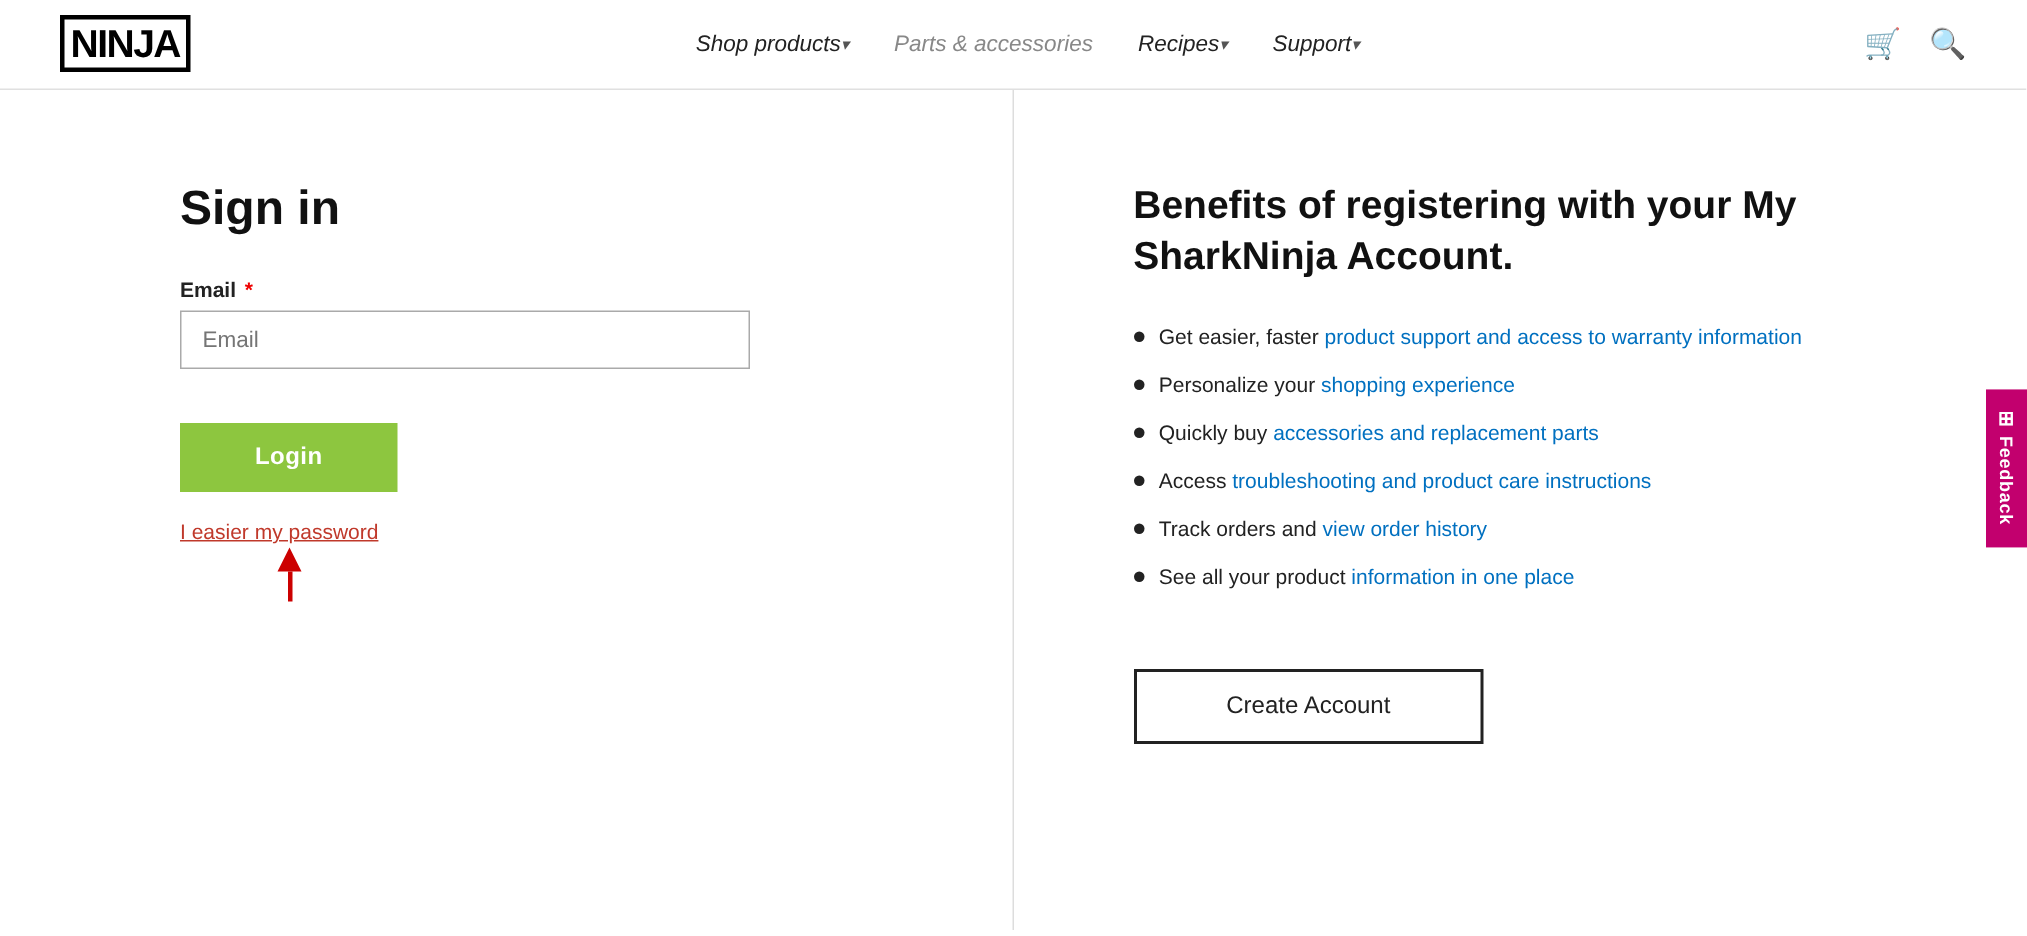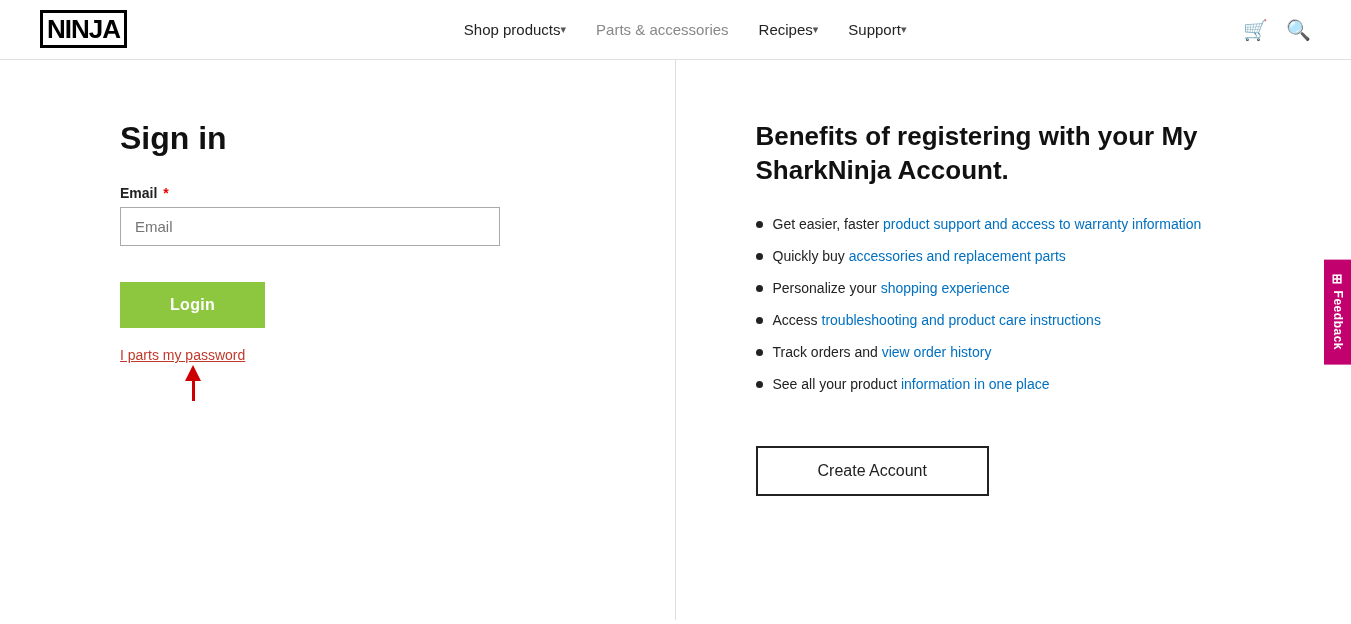--- a/index.html
+++ b/index.html
@@ -34,20 +34,21 @@
     }
     .nav-item {
       display: flex;
       align-items: center;
       gap: 0;
       font-size: 15px;
       font-weight: 500;
       color: #222;
       cursor: pointer;
       white-space: nowrap;
+      font-style: italic;
     }
     .nav-item.muted { color: #888; font-weight: 400; }
     .nav-item .chevron {
       font-size: 11px;
       color: #555;
     }
     .header-icons {
       display: flex;
       align-items: center;
       gap: 18px;
@@ -241,44 +242,44 @@
     </div>
 
 
     <button class="login-btn">
       <span>Login</span>
     </button>
 
     <br>
 
     <div style="position: relative; display: inline-block;">
-      <a class="forgot-link">I parts my password</a>
+      <a class="forgot-link">I easier my password</a>
       
       <div style="position: absolute; left: 65px; bottom: -38px; display: flex; flex-direction: column; align-items: center;">
         <div style="width: 0; height: 0; border-left: 8px solid transparent; border-right: 8px solid transparent; border-bottom: 16px solid #cc0000;"></div>
         <div style="width: 3px; height: 20px; background: #cc0000;"></div>
       </div>
     </div>
   </div>
 
   <div class="right-panel">
     <h2 class="benefits-title">Benefits of registering with your My SharkNinja Account.</h2>
 
     <ul class="benefits-list">
       <li>
         <div class="bullet-dot"></div>
         <span>Get easier, faster <span class="link-text">product support and access to warranty information</span></span>
       </li>
       <li>
         <div class="bullet-dot"></div>
+        <span>Personalize your <span class="link-text">shopping experience</span></span>
+      </li>
+      <li>
+        <div class="bullet-dot"></div>
         <span>Quickly buy <span class="link-text">accessories and replacement parts</span></span>
-      </li>
-      <li>
-        <div class="bullet-dot"></div>
-        <span>Personalize your <span class="link-text">shopping experience</span></span>
       </li>
       <li>
         <div class="bullet-dot"></div>
         <span>Access <span class="link-text">troubleshooting and product care instructions</span></span>
       </li>
       <li>
         <div class="bullet-dot"></div>
         <span>Track orders and <span class="link-text">view order history</span></span>
       </li>
       <li>

